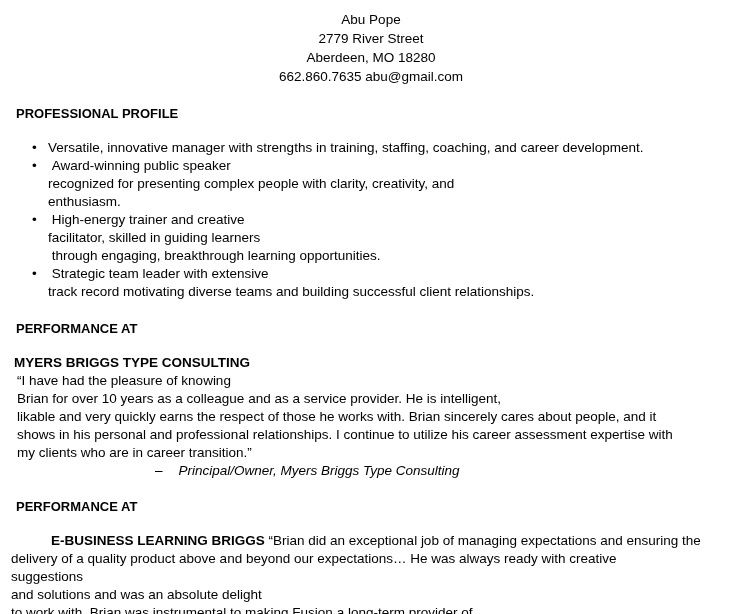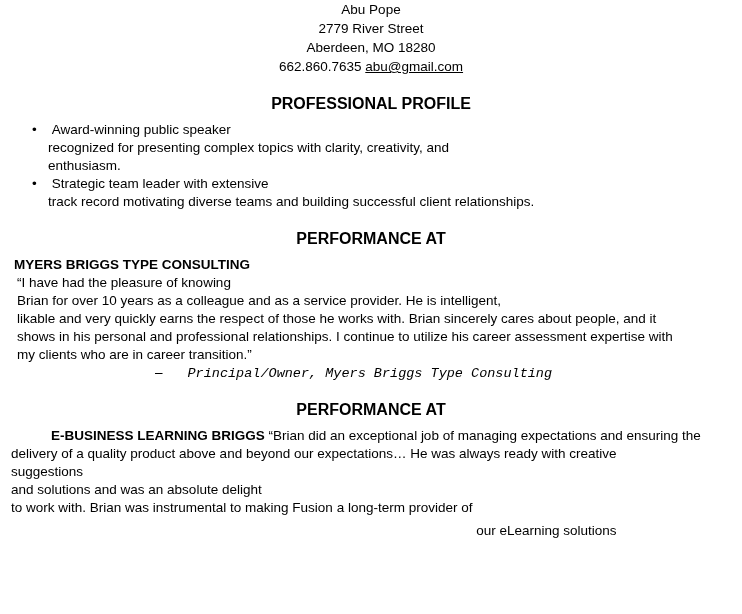--- a/index.html
+++ b/index.html
@@ -11,38 +11,37 @@
     position: relative;
     width: 742px;
     height: 614px;
     background: #ffffff;
     color: #000000;
     font-family: "Liberation Sans", sans-serif;
     font-size: 13.5px;
     line-height: 18px;
     overflow: hidden;
     box-sizing: border-box;
-    padding-top: 0;
+    padding-top: 10px;
   }
   
   .contact {
     text-align: center;
     line-height: 19px;
   }
   .contact .email {
-    text-decoration: underline;
     color: #000000;
     cursor: pointer;
   }
   
   .section-heading {
-    margin: 8px;
-    text-align: center;
+    margin: 16px;
+    text-align: left;
     font-weight: bold;
-    font-size: 16px;
+    font-size: 13px;
     line-height: 18px;
   }
   .heading-profile { margin-top: 19px; }
   .heading-perf1   { margin-top: 19px; }
   .heading-perf2   { margin-top: 18px; }
   
   .bullets {
     list-style: none;
     margin: 2px 0 0 11px;
     padding: 0;
@@ -66,22 +65,21 @@
   .quote {
     margin: 0 0 0 17px;
     width: 722px;
     white-space: pre-wrap;
   }
   .attribution {
     margin-left: 155px;
     font-style: italic;
   }
   .attribution .attr-text {
-    margin-left: 25px;
-    font-family: Liberation Mono, monospace;
+    margin-left: 16px;
   }
   .quote2 {
     margin: 0 0 0 11px;
     width: 722px;
     white-space: pre-wrap;
     text-indent: 40px;
   }
   .quote2 .company-inline {
     font-weight: bold;
   }
@@ -102,23 +100,27 @@
     <div>Aberdeen, MO 18280</div>
     <div>
       <span>662.860.7635</span>
       <a class="email">abu@gmail.com</a>
     </div>
   </header>
 
   <h2 class="section-heading heading-profile">PROFESSIONAL PROFILE</h2>
 
   <ul class="bullets">
+    <li>Versatile, innovative manager with strengths in training, staffing, coaching, and career development.</li>
     <li> Award-winning public speaker
-recognized for presenting complex topics with clarity, creativity, and
+recognized for presenting complex people with clarity, creativity, and
 enthusiasm.</li>
+    <li> High-energy trainer and creative
+facilitator, skilled in guiding learners
+ through engaging, breakthrough learning opportunities.</li>
     <li> Strategic team leader with extensive
 track record motivating diverse teams and building successful client relationships.</li>
   </ul>
 
   <h2 class="section-heading heading-perf1">PERFORMANCE AT</h2>
 
   <div class="company-name">MYERS BRIGGS TYPE CONSULTING</div>
 
   <p class="quote">“I have had the pleasure of knowing
 Brian for over 10 years as a colleague and as a service provider. He is intelligent,

